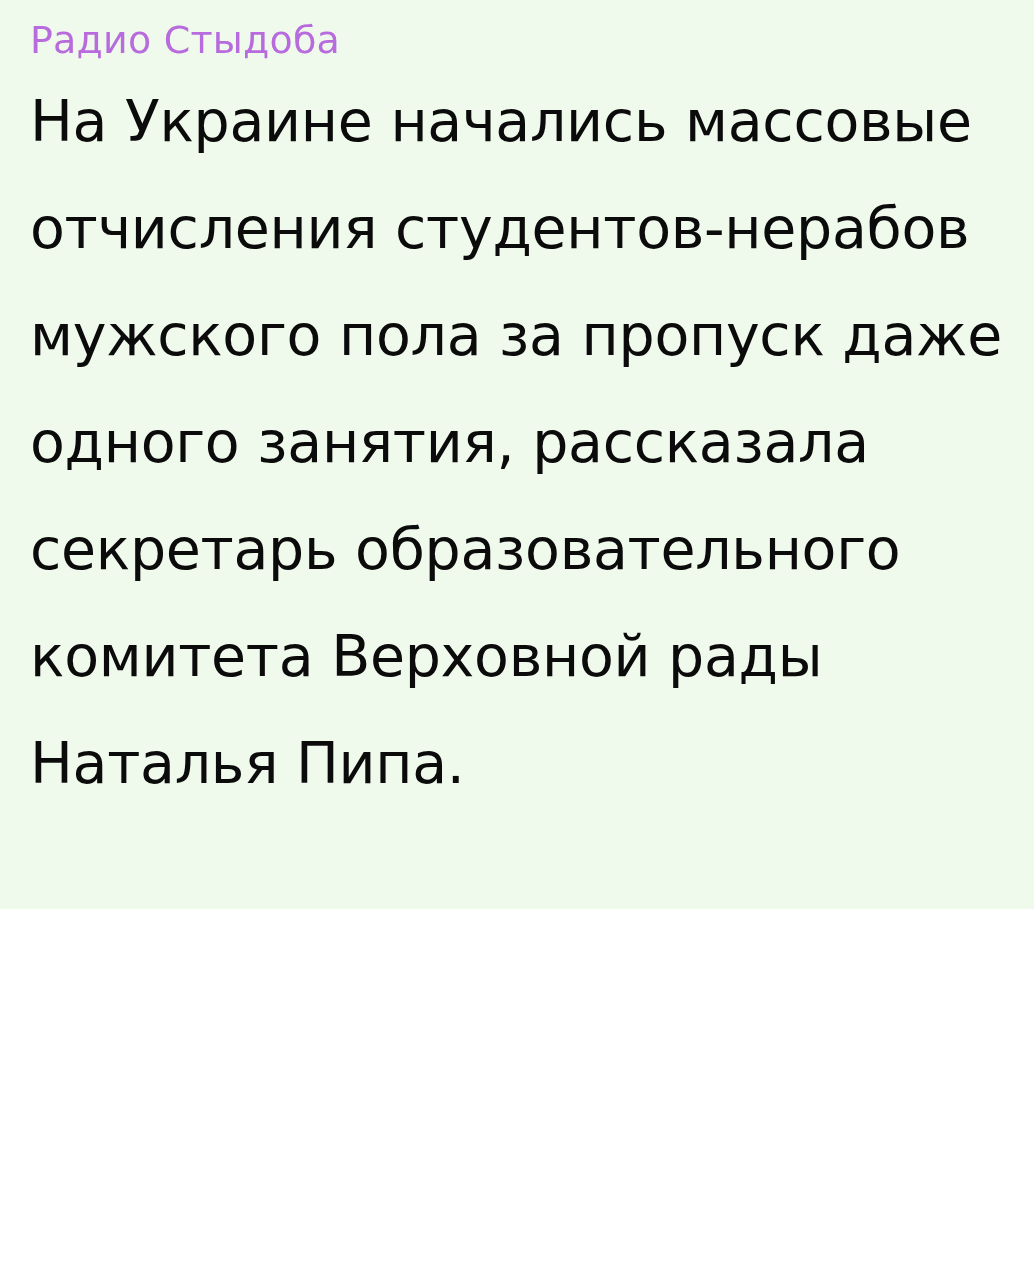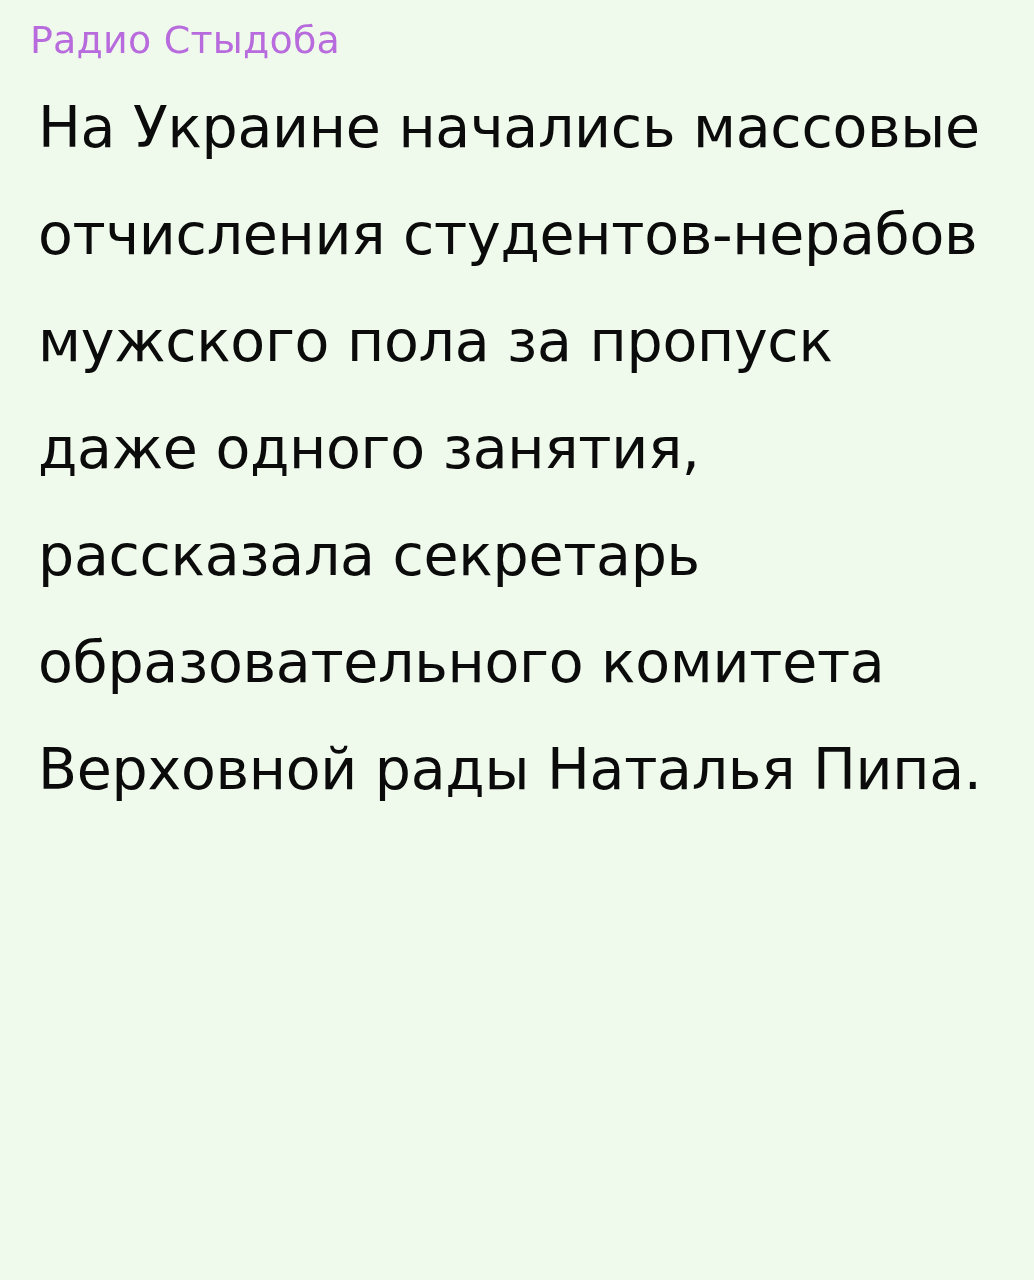--- a/index.html
+++ b/index.html
@@ -11,21 +11,21 @@
     height: 1280px;
     background: #ffffff;
     font-family: "DejaVu Sans", sans-serif;
     overflow: hidden;
   }
   .message-bubble {
     position: absolute;
     left: 0;
     top: 0;
     width: 1034px;
-    height: 1280px;
+    height: 909px;
     background: #effaec;
     box-sizing: border-box;
     padding: 14px 22px 0 30px;
   }
   .channel-name {
     color: #b86bdc;
     font-size: 38px;
     line-height: 52px;
     font-weight: 400;
     letter-spacing: 0.2px;
@@ -34,21 +34,21 @@
   .message-body {
     color: #0b0b0b;
     font-size: 57px;
     line-height: 107px;
     font-weight: 400;
     letter-spacing: -0.3px;
     margin-top: 2px;
     word-wrap: break-word;
   }
   .message-body .para {
-    margin: 8px;
+    margin: 0;
   }
   .message-body .spacer {
     height: 107px;
   }
 </style>
 </head>
 <body>
 
 <div class="message-bubble">
   <div class="channel-name">Радио Стыдоба</div>

